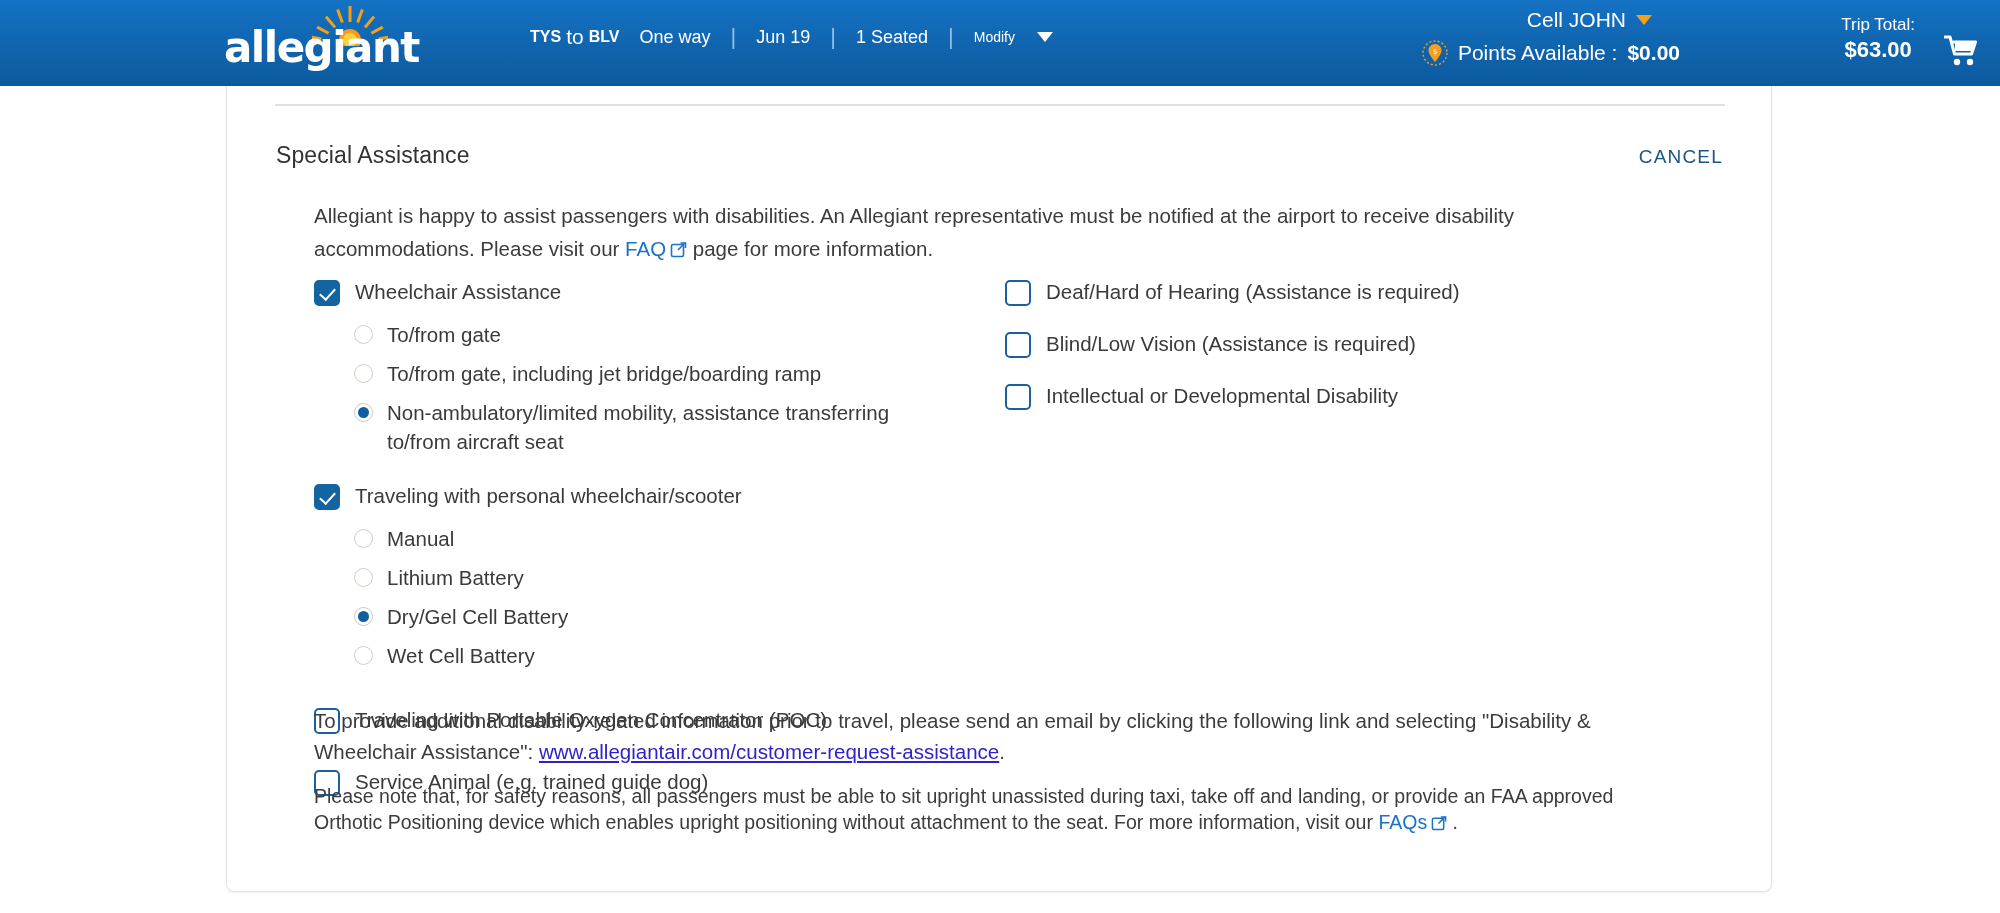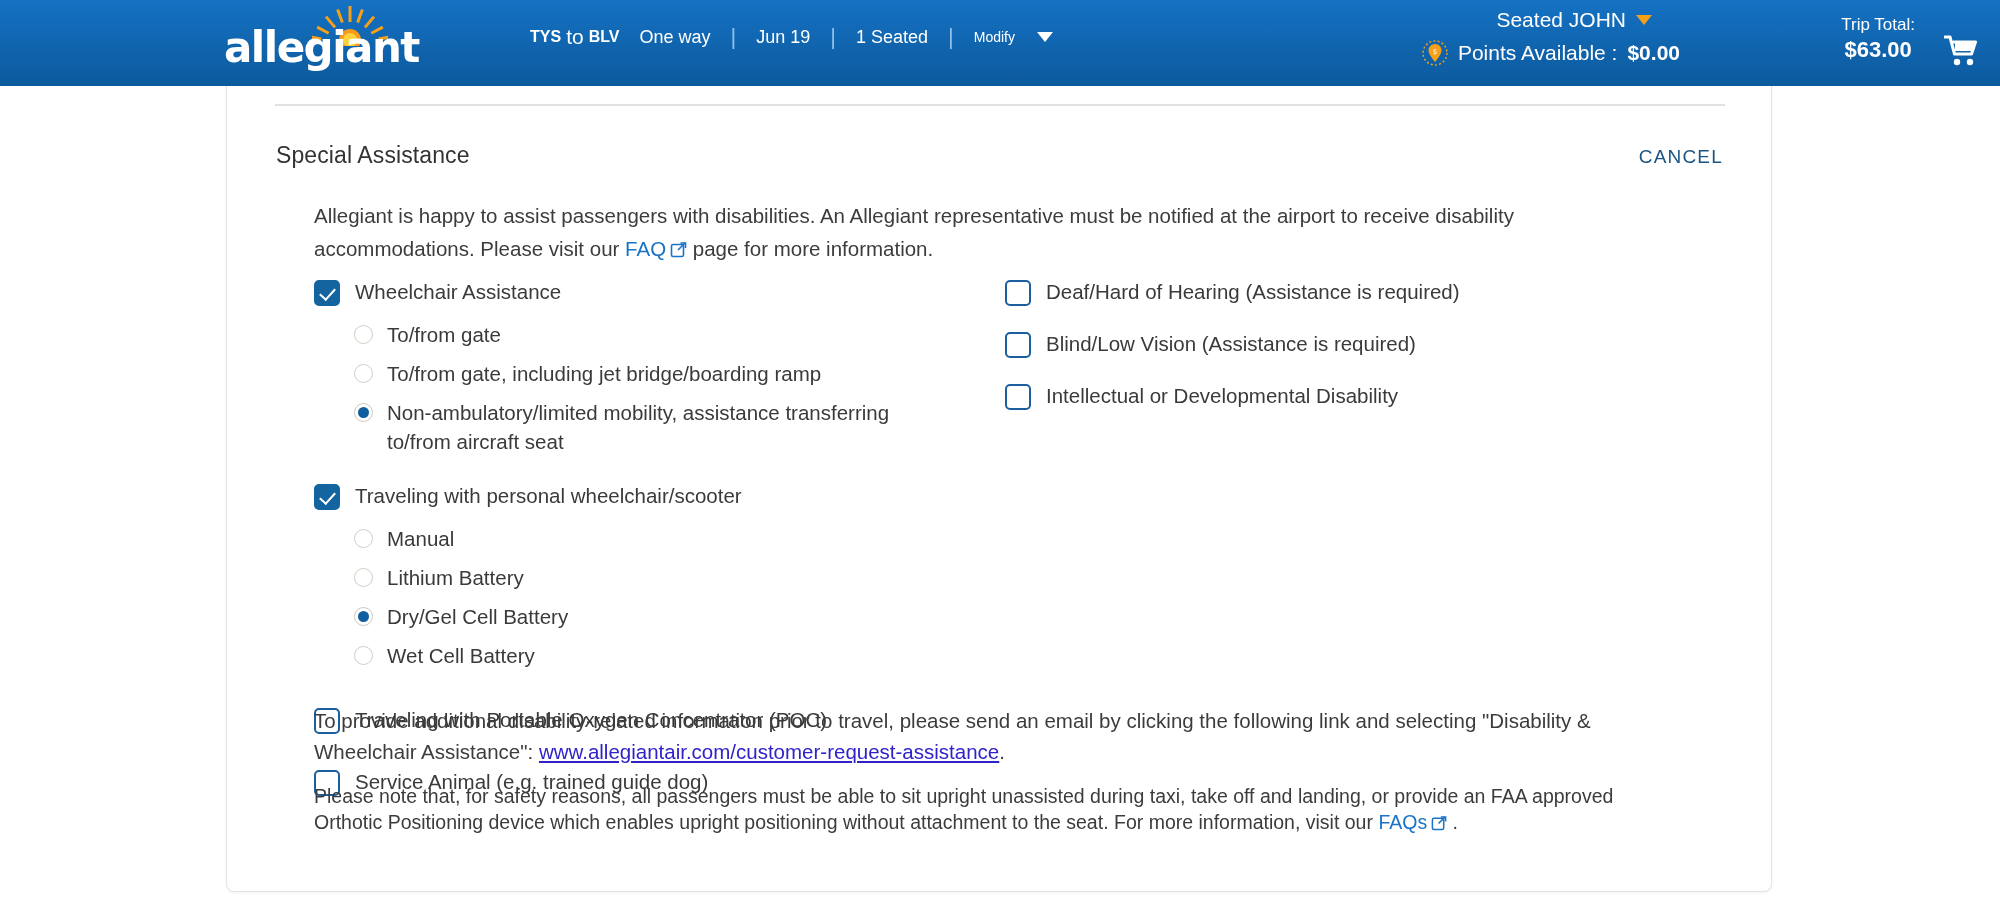--- a/index.html
+++ b/index.html
@@ -200,21 +200,21 @@
       <span class="sep">|</span>
       <span class="seg">1 Seated</span>
       <span class="sep">|</span>
       <span class="modify">
         <span>Modify</span>
         <span class="caret-white"></span>
       </span>
     </div>
 
     <div class="hello">
-      <span>Seated JOHN</span>
+      <span>Cell JOHN</span>
       <span class="caret-orange"></span>
     </div>
 
     <div class="points">
       <svg class="points-icon" viewBox="0 0 26 26">
         <circle cx="13" cy="13" r="12" fill="none" stroke="#f6a01a" stroke-width="1.4" stroke-dasharray="2 2.2"></circle>
         <path d="M13 4 C16.6 4 19.5 6.9 19.5 10.4 C19.5 14.4 13 22 13 22 C13 22 6.5 14.4 6.5 10.4 C6.5 6.9 9.4 4 13 4 Z" fill="#f6a01a"></path>
         <text x="13" y="13.5" font-size="7" fill="#ffffff" text-anchor="middle" font-family="DejaVu Sans">$</text>
       </svg>
       <span>Points Available :</span>

